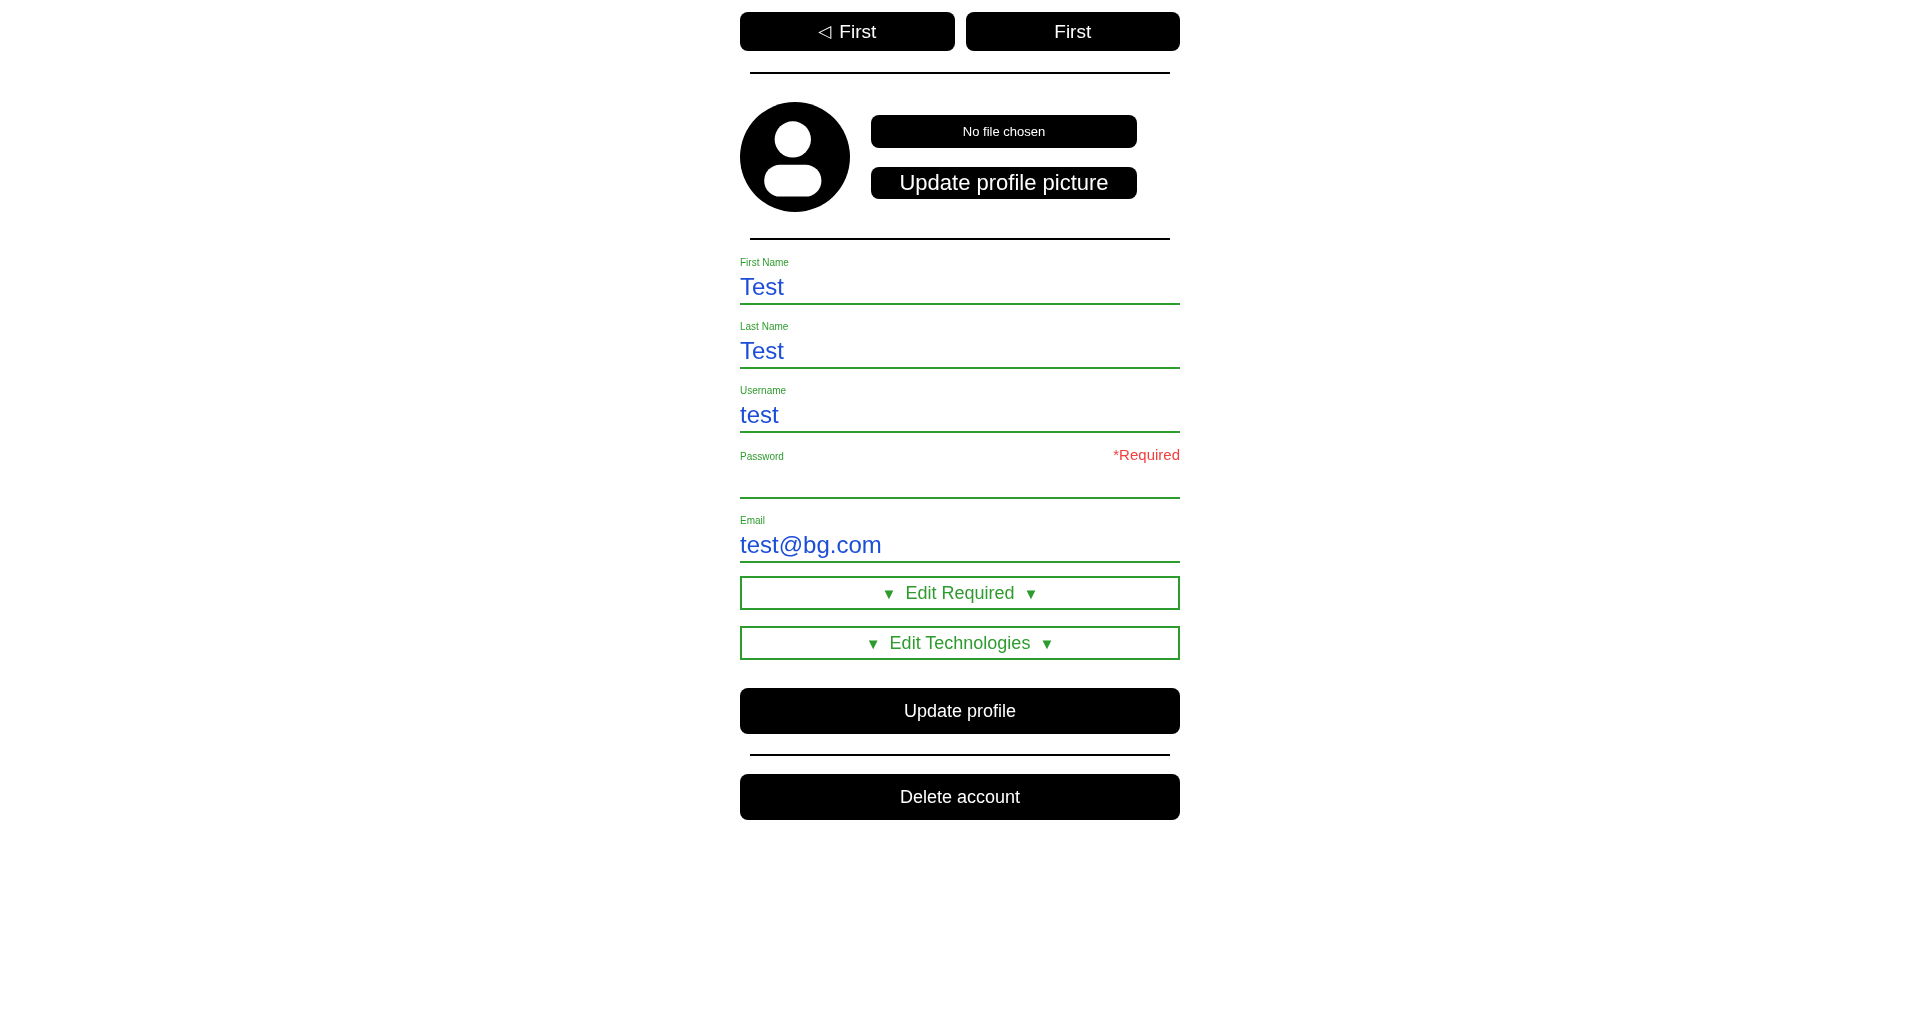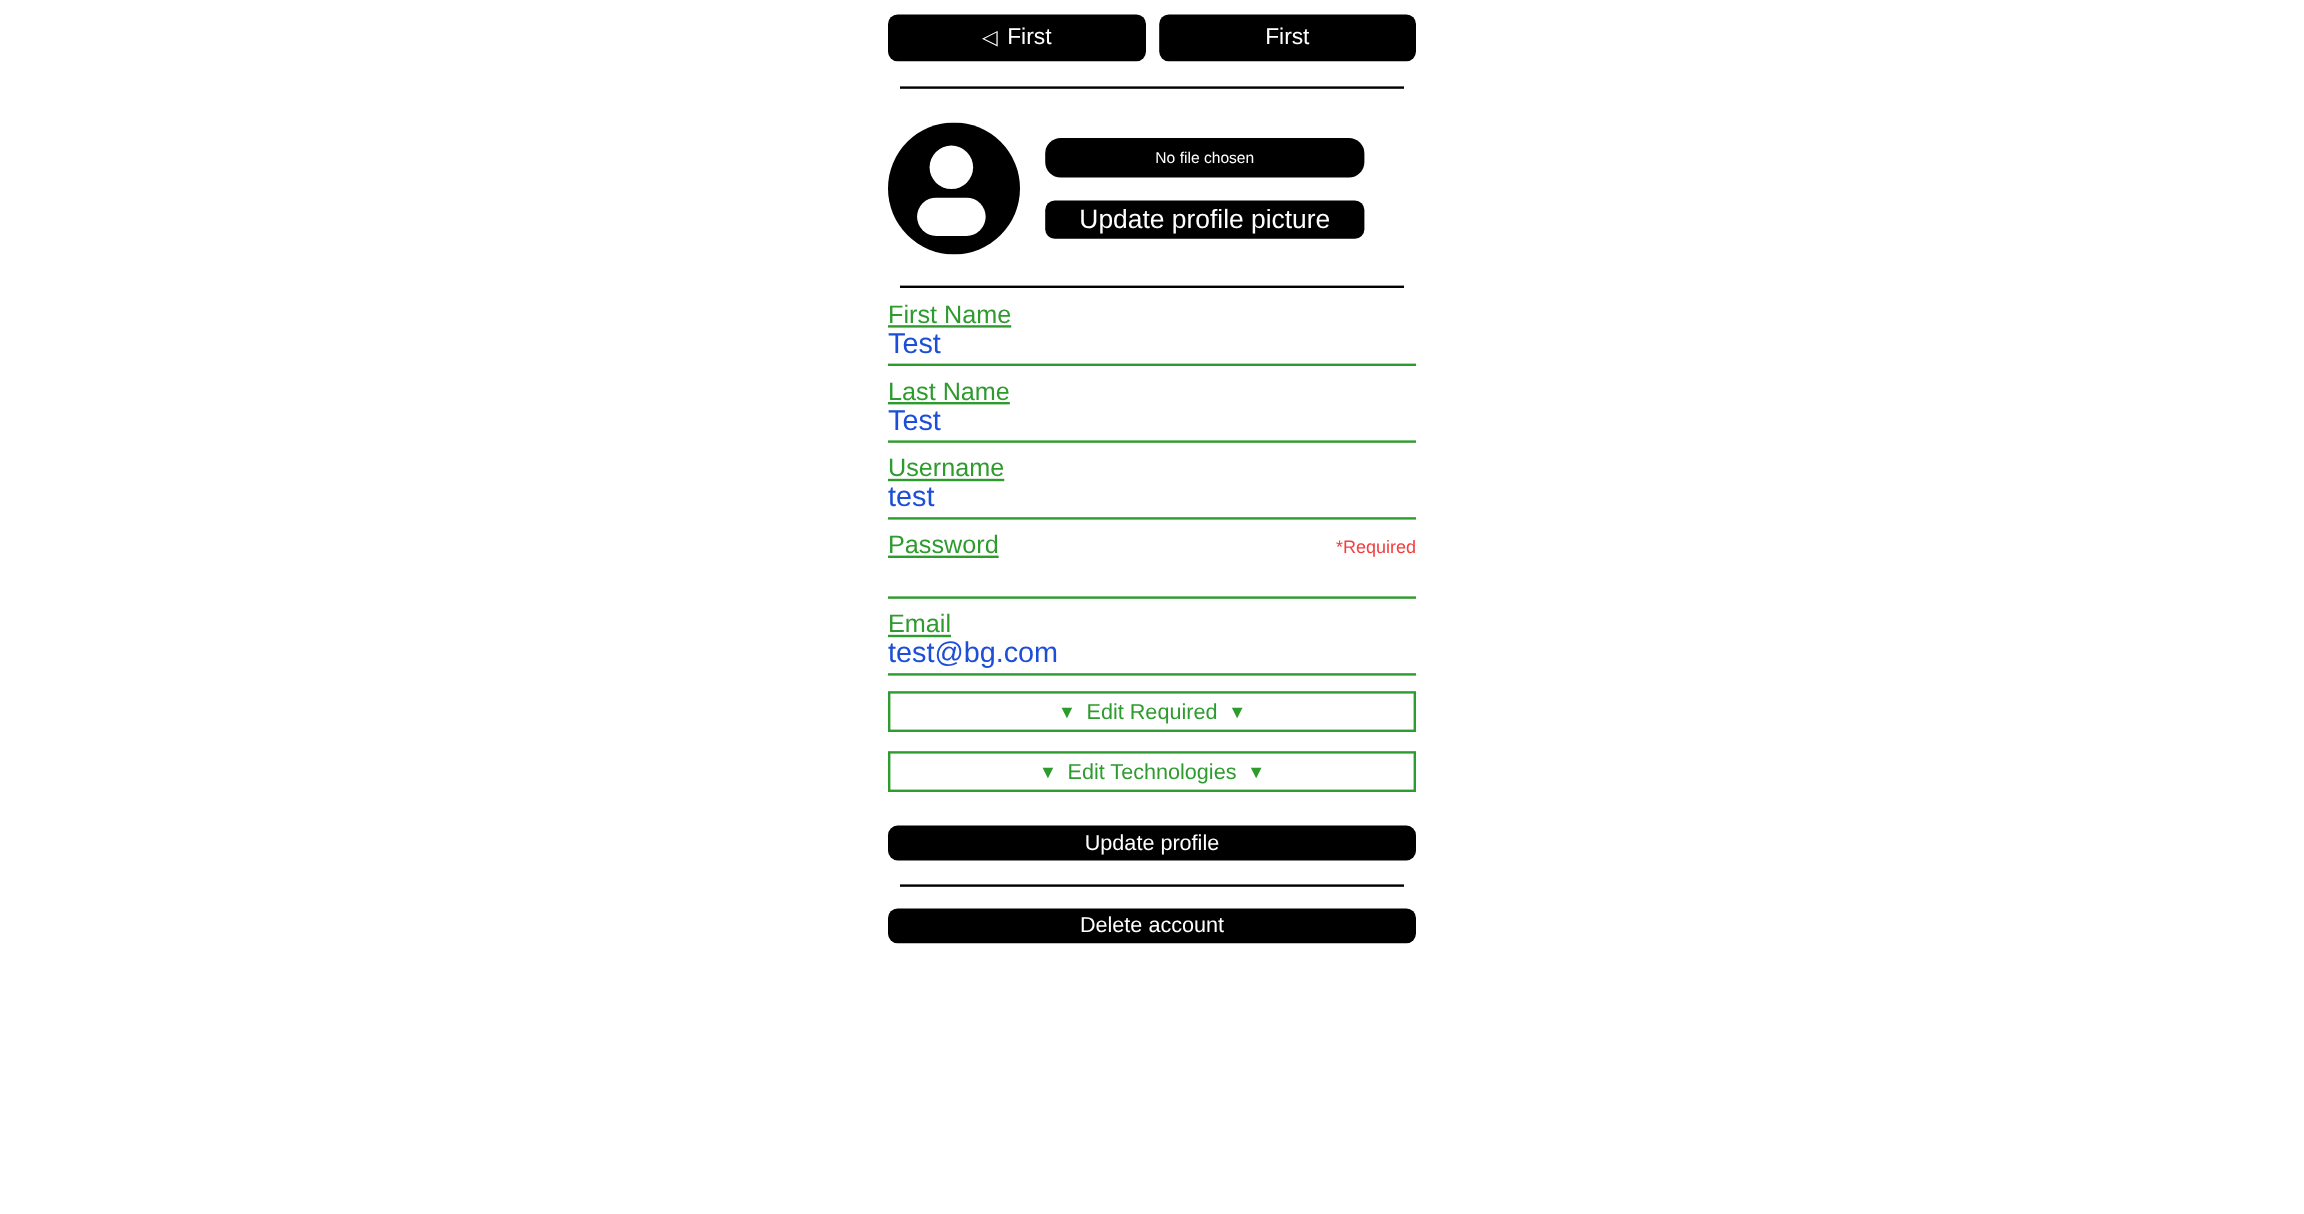--- a/index.html
+++ b/index.html
@@ -34,27 +34,27 @@
   
   hr.divider{ border:none; border-top:2px solid var(--black); width:420px; }
   .hr1{ margin:21px auto 28px; }
   .hr2{ margin:26px auto 14px; }
   .hr3{ margin:20px auto 18px; }
 
   
   .avatar-row{ display:flex; align-items:center; }
   .avatar{ width:110px; height:110px; flex:0 0 auto; }
   .file-col{ width:266px; margin-left:21px; display:flex; flex-direction:column; gap:19px; }
-  .file-btn{ height:33px; font-size:13px;border-radius:13px; }
+  .file-btn{ height:33px; font-size:13px; }
   .update-pic-btn{ height:32px; font-size:22px; }
 
   
   .field{ margin-bottom:13px; }
   .field-label-row{ display:flex; justify-content:space-between; align-items:baseline; }
-  .field-label{ display:block; color:var(--green); font-size:21px; line-height:17px;text-decoration:underline; }
+  .field-label{ display:block; color:var(--green); font-size:10px; line-height:17px; }
   .required-note{ color:var(--red); font-size:15px; line-height:17px; }
   .field-input{
     display:block; width:100%;
     border:none; border-bottom:2px solid var(--green);
     padding:3px 0 3px; margin:0;
     font-family:inherit; font-size:24px; line-height:26px; color:#1d4ed8;
     background:transparent; outline:none;
   }
 
   
@@ -63,21 +63,21 @@
     background:var(--white); color:var(--green);
     border:2px solid var(--green); border-radius:0;
     display:flex; align-items:center; justify-content:center; gap:9px;
     font-family:inherit; font-size:18px; cursor:pointer;
   }
   .outline-btn .tri{ font-size:15px; line-height:1; }
   .mb16{ margin-bottom:16px; }
   .mb28{ margin-bottom:28px; }
 
   
-  .action-btn{ width:100%; height:29px; font-size:18px; }
+  .action-btn{ width:100%; height:46px; font-size:18px; }
 </style>
 </head>
 <body>
 
 <div class="container">
 
   <div class="top-buttons">
     <button class="btn-black">
       <span class="back-tri">◁</span>
       <span>First</span>

